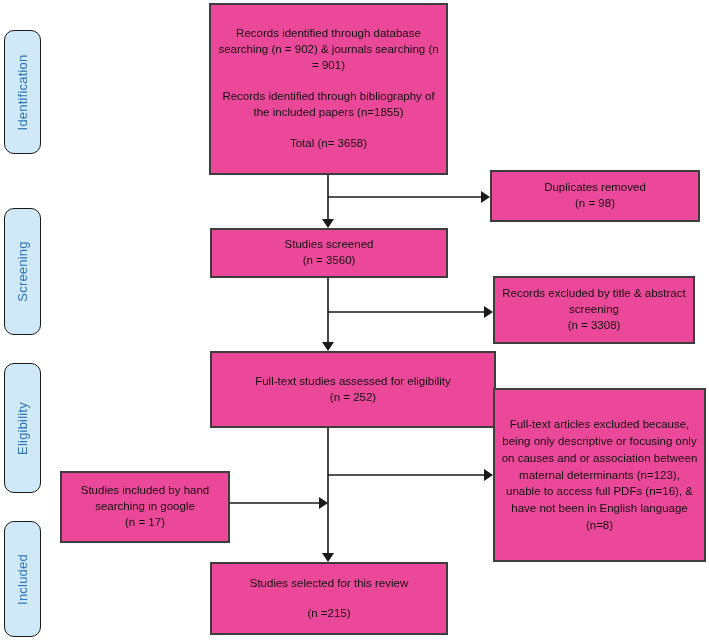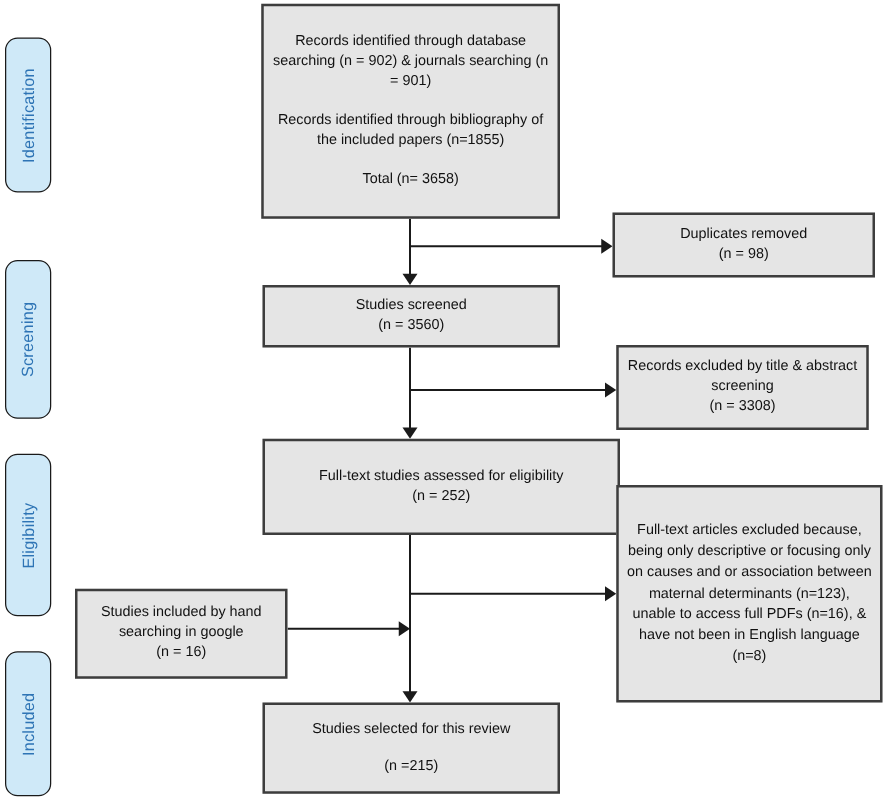--- a/index.html
+++ b/index.html
@@ -10,21 +10,21 @@
   .stage {
     position:absolute; left:4px; width:37px; box-sizing:border-box;
     background:#cfe9f8; border:1.6px solid #1a1a1a; border-radius:10px;
     display:flex; align-items:center; justify-content:center;
   }
   .stage .vlabel {
     transform:rotate(-90deg); white-space:nowrap;
     color:#2e74b5; font-size:13px; letter-spacing:0.2px;
   }
   .box {
-    position:absolute; box-sizing:border-box; background:#e5e5e5;
+    position:absolute; box-sizing:border-box; background:#ec4899;
     border:2px solid #3d3d3d; padding:4px 6px;
     display:flex; flex-direction:column; align-items:center; justify-content:center;
     text-align:center; font-size:11.5px; line-height:1.38;
   }
   .gap14 { gap:14px; }
   .gap15 { gap:15px; }
   #connectors { position:absolute; left:0; top:0; pointer-events:none; }
 </style>
 </head>
 <body>
@@ -90,21 +90,21 @@
     <div>Full-text studies assessed for eligibility</div>
     <div>(n = 252)</div>
   </div>
 
   <div class="box" style="left:493px; top:388px; width:213px; height:174px; line-height:1.46;">
     <div>Full-text articles excluded because, being only descriptive or focusing only on causes and or association between maternal determinants (n=123), unable to access full PDFs (n=16), &amp; have not been in English language (n=8)</div>
   </div>
 
   <div class="box" style="left:60px; top:471px; width:170px; height:72px;">
     <div>Studies included by hand searching in google</div>
-    <div>(n = 16)</div>
+    <div>(n = 17)</div>
   </div>
 
   <div class="box gap14" style="left:210px; top:562px; width:238px; height:73px;">
     <div>Studies selected for this review</div>
     <div>(n =215)</div>
   </div>
 
 </div>
 
 </body></html>

